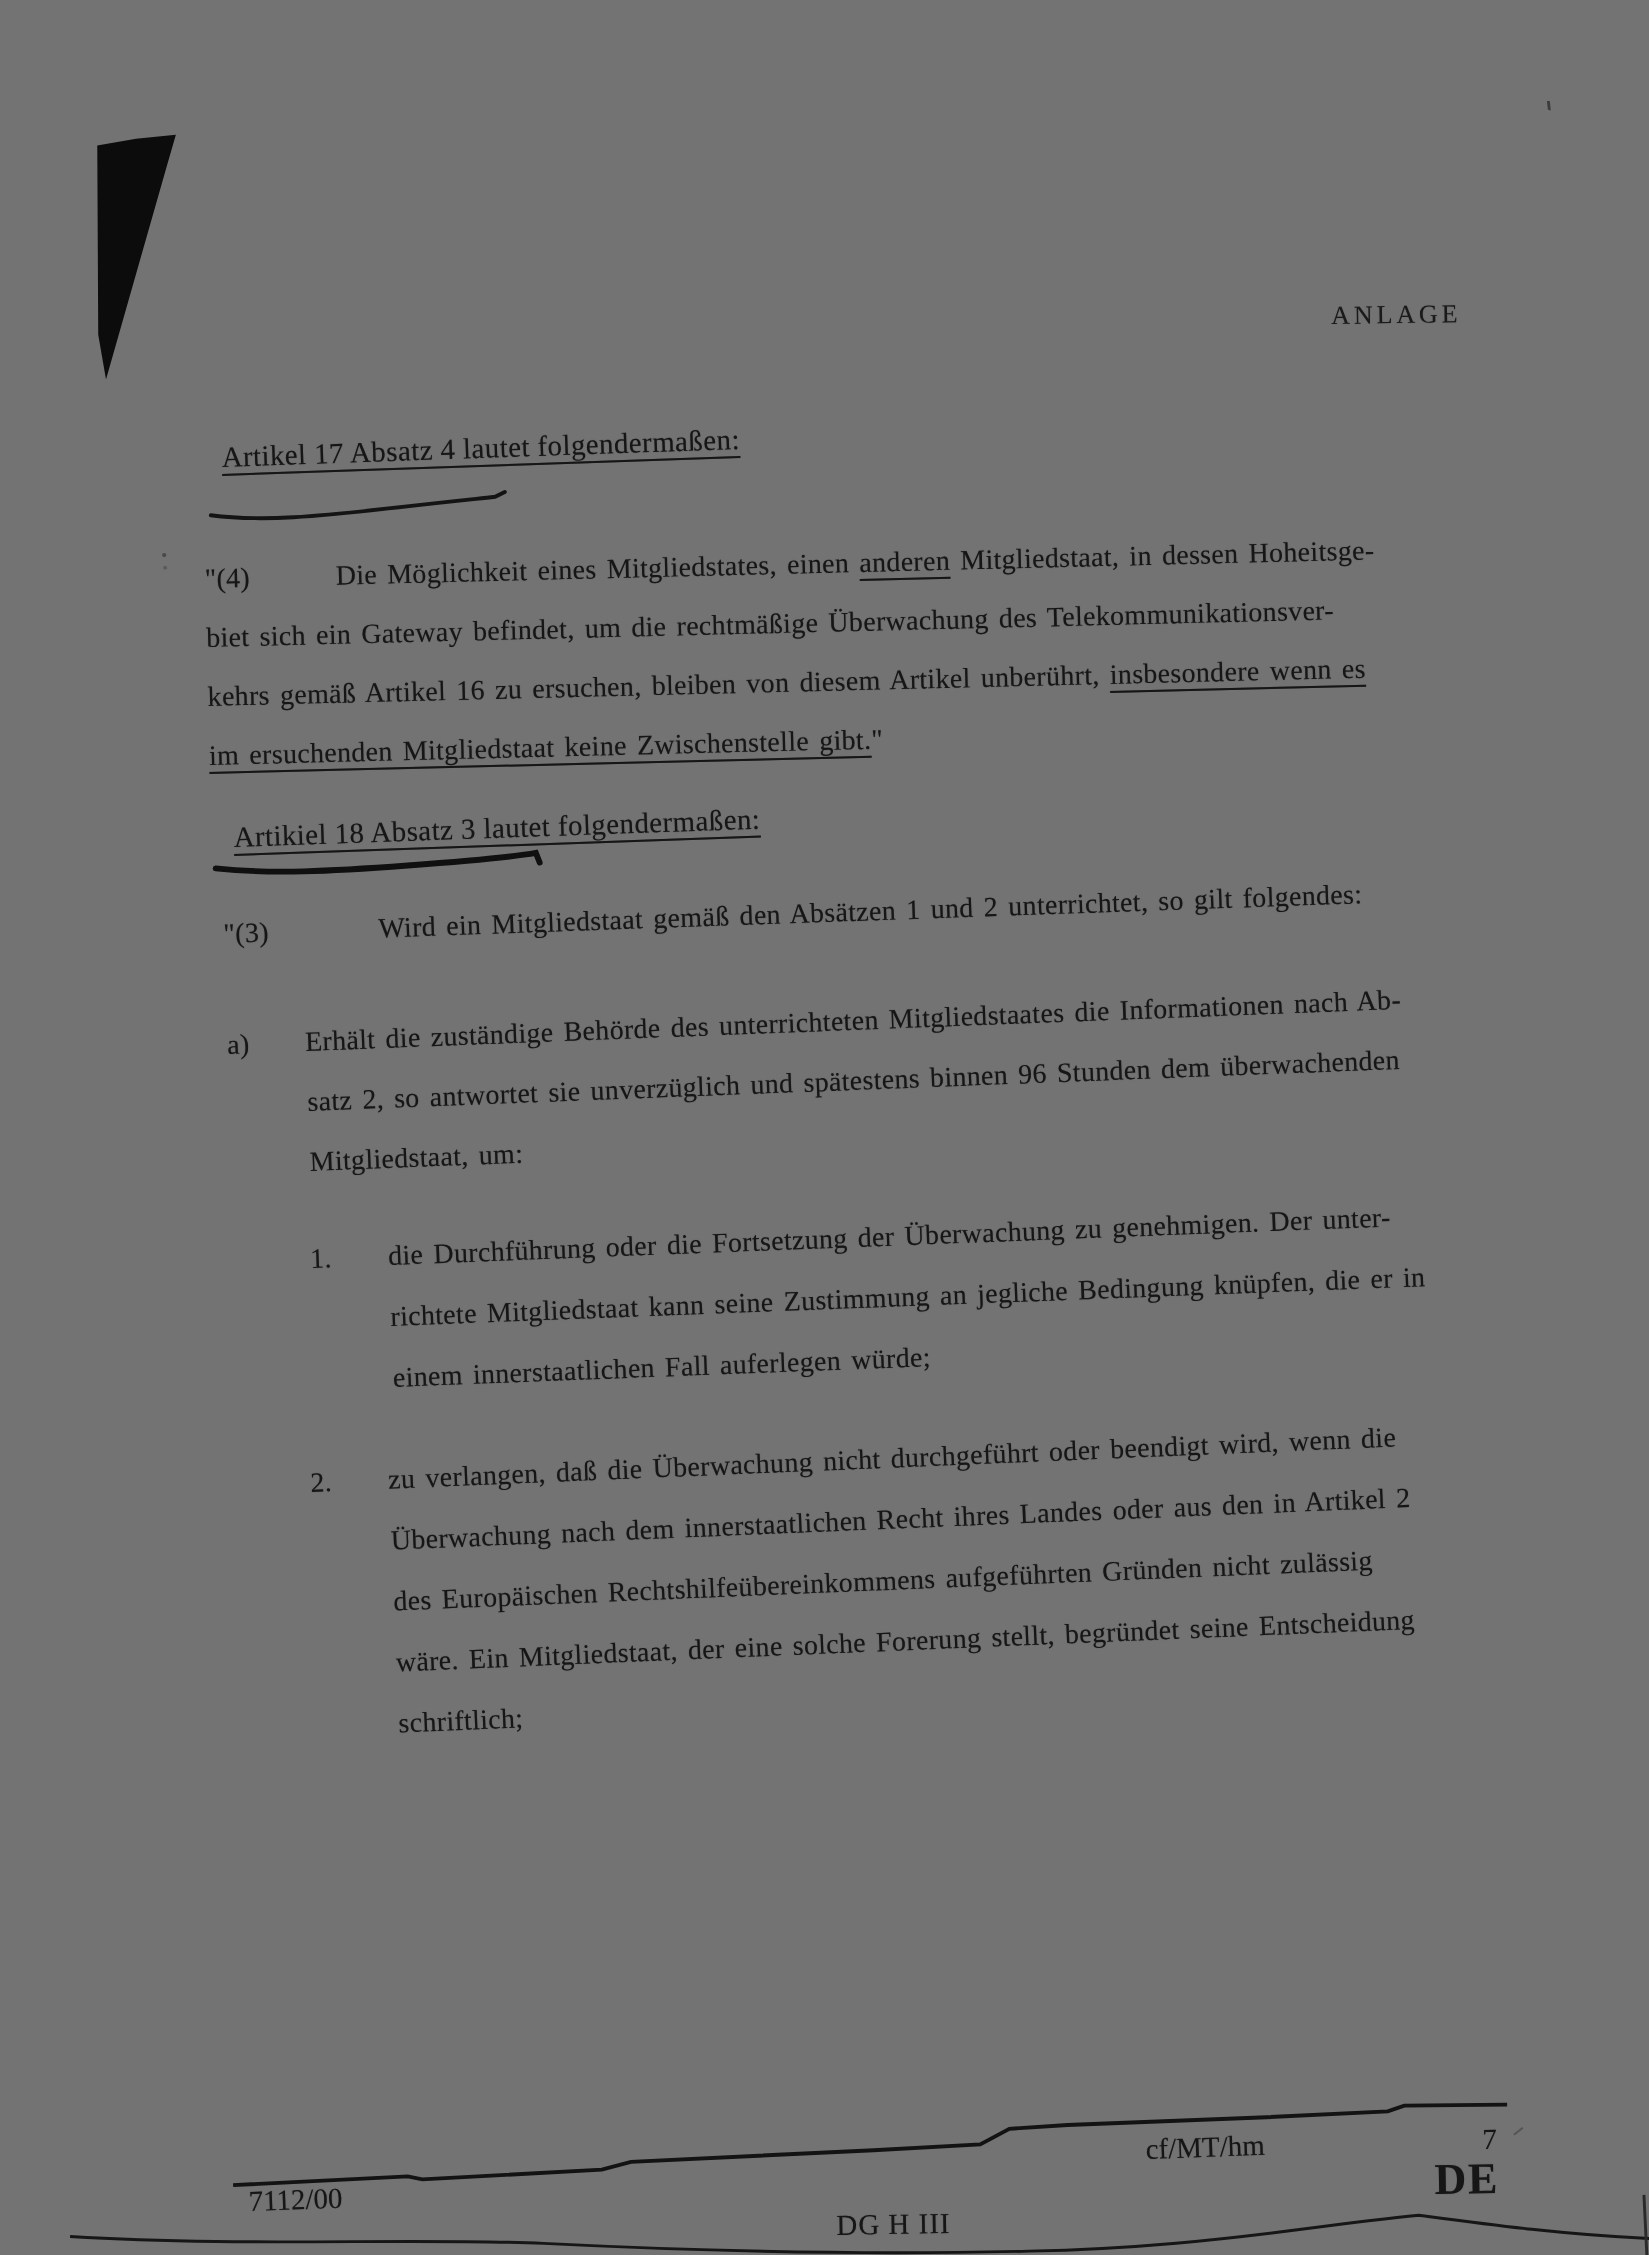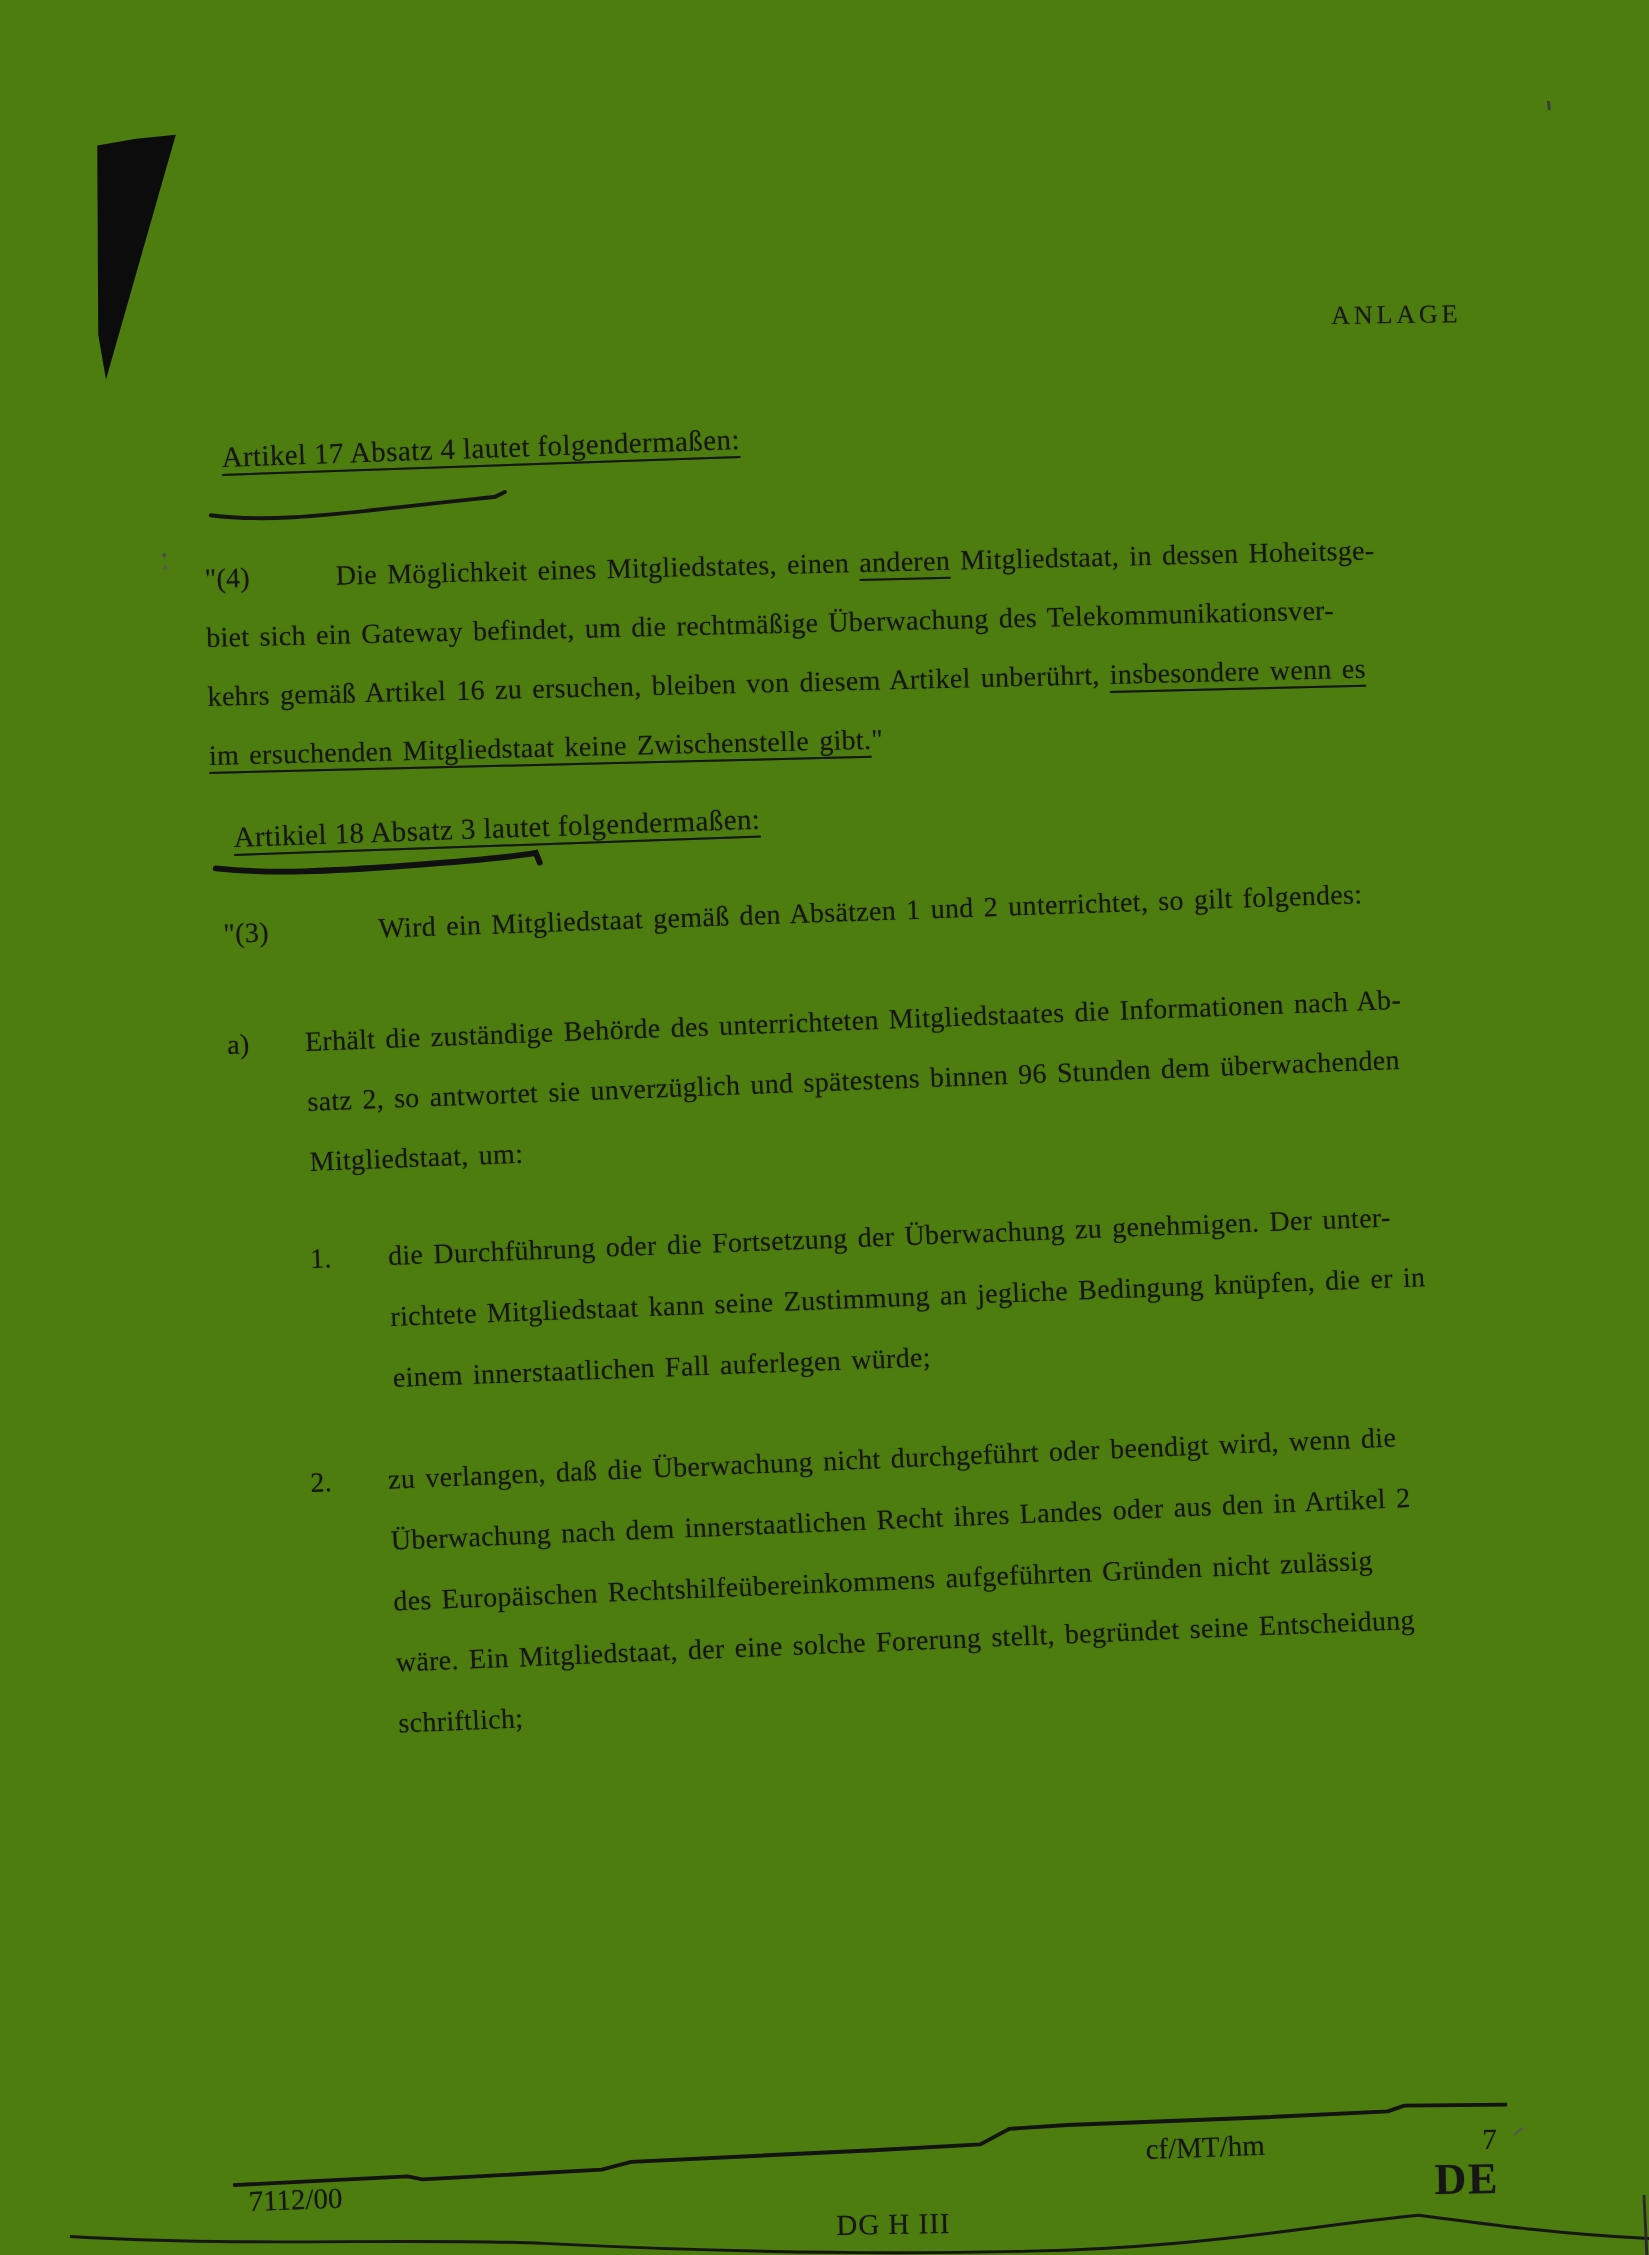--- a/index.html
+++ b/index.html
@@ -1,20 +1,20 @@
 <!DOCTYPE html>
 <html><head>
 <meta charset="utf-8">
 <style>
   html,body { margin:0; padding:0; }
   .page {
     position: relative;
     width: 1650px;
     height: 2255px;
-    background: #4d7c0f;
+    background: #737373;
     overflow: hidden;
     font-family: "Liberation Serif", "DejaVu Serif", serif;
     color: #161616;
   }
   .block {
     position: absolute;
     transform-origin: left top;
     white-space: nowrap;
     text-shadow: 0 0 1px rgba(25,25,25,0.45);
   }

